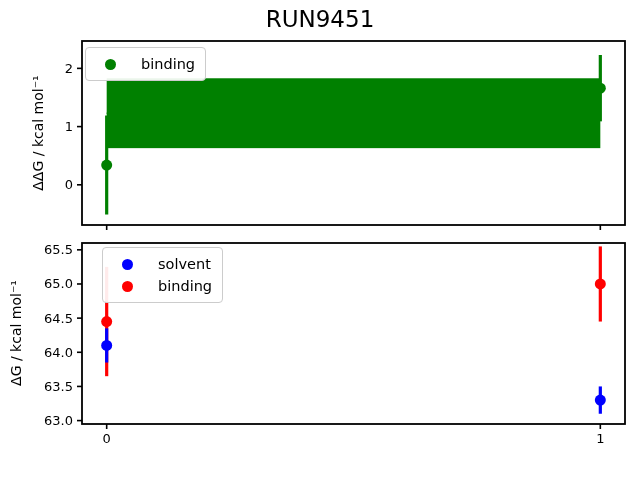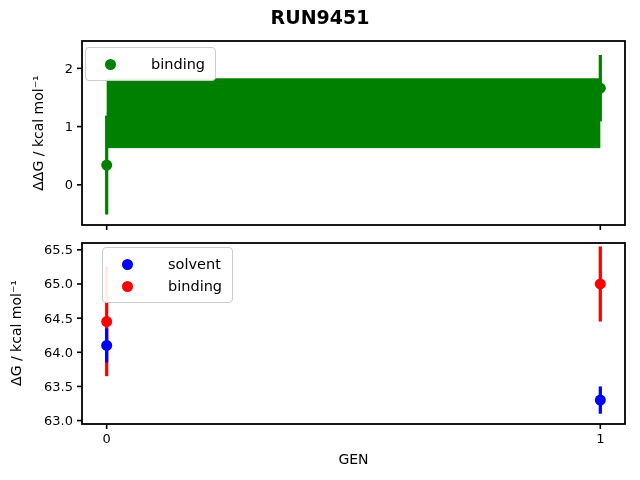--- a/index.html
+++ b/index.html
@@ -1,31 +1,31 @@
 <!DOCTYPE html>
 <html><head>
 <meta charset="utf-8">
 <style>
   html,body{margin:0;padding:0;background:#fff;}
   #figure{position:relative;width:640px;height:480px;background:#ffffff;overflow:hidden;
           font-family:"DejaVu Sans",sans-serif;color:#000;}
   #plot{position:absolute;left:0;top:0;z-index:1;}
   svg text{font-family:"DejaVu Sans",sans-serif;fill:#000;}
   .title{position:absolute;left:0;top:6px;width:640px;text-align:center;
-         font-size:19px;font-weight:bold;z-index:2;}
+         font-size:23px;font-weight:normal;z-index:2;}
   .ylab{position:absolute;width:200px;height:20px;display:flex;align-items:center;
         justify-content:center;transform:rotate(-90deg);font-size:14px;z-index:2;white-space:nowrap;}
   .xlab{position:absolute;left:82px;top:451px;width:543px;text-align:center;font-size:14px;z-index:2;}
   .legend{position:absolute;background:rgba(255,255,255,0.92);border:1px solid #cccccc;
           border-radius:4px;padding:5px 10px 5px 7px;display:flex;flex-direction:column;z-index:3;}
   .lrow{display:flex;align-items:center;height:22px;}
   .lhandle{width:34px;display:flex;justify-content:center;align-items:center;}
   .ldot{width:11px;height:11px;border-radius:50%;background:#888;}
   .lline{width:30px;height:0;border-top:3px dotted #008000;}
-  .llabel{font-size:14.5px;margin-left:24px;white-space:nowrap;}
+  .llabel{font-size:14.5px;margin-left:14px;white-space:nowrap;}
 </style>
 </head>
 <body>
 
 <div id="figure">
 
   <svg id="plot" width="640" height="480">
       <rect x="106.68181818181819" y="78.26582278481015" width="493.63636363636357" height="69.87341772151896" fill="#008000"></rect>
       <line x1="106.68181818181819" y1="113.20253164556964" x2="600.3181818181818" y2="113.20253164556964" stroke="#008000" stroke-width="1.5" stroke-dasharray="2,4"></line>
       <line x1="106.68181818181819" y1="214.51898734177215" x2="106.68181818181819" y2="115.53164556962027" stroke="#008000" stroke-width="3.2"></line>
@@ -65,21 +65,20 @@
       <line x1="106.68181818181819" y1="424" x2="106.68181818181819" y2="429" stroke="#000" stroke-width="1.6"></line>
       <text x="106.68181818181819" y="443" text-anchor="middle" font-size="13">0</text>
       <line x1="600.3181818181818" y1="424" x2="600.3181818181818" y2="429" stroke="#000" stroke-width="1.6"></line>
       <text x="600.3181818181818" y="443" text-anchor="middle" font-size="13">1</text>
     </svg>
 
   <div class="title">RUN9451</div>
 
   <div class="ylab" style="left:-62px;top:123px">ΔΔG / kcal mol⁻¹</div>
   <div class="ylab" style="left:-84px;top:323px">ΔG / kcal mol⁻¹</div>
-  <div class="xlab">GEN</div>
 
   <div class="legend" style="left:85px;top:47px">
     <div class="lrow">
       <span class="lhandle">
         <span class="ldot" style="background: rgb(0, 128, 0);"></span>
       </span>
       <span class="llabel">binding</span>
     </div>
   </div>
 

